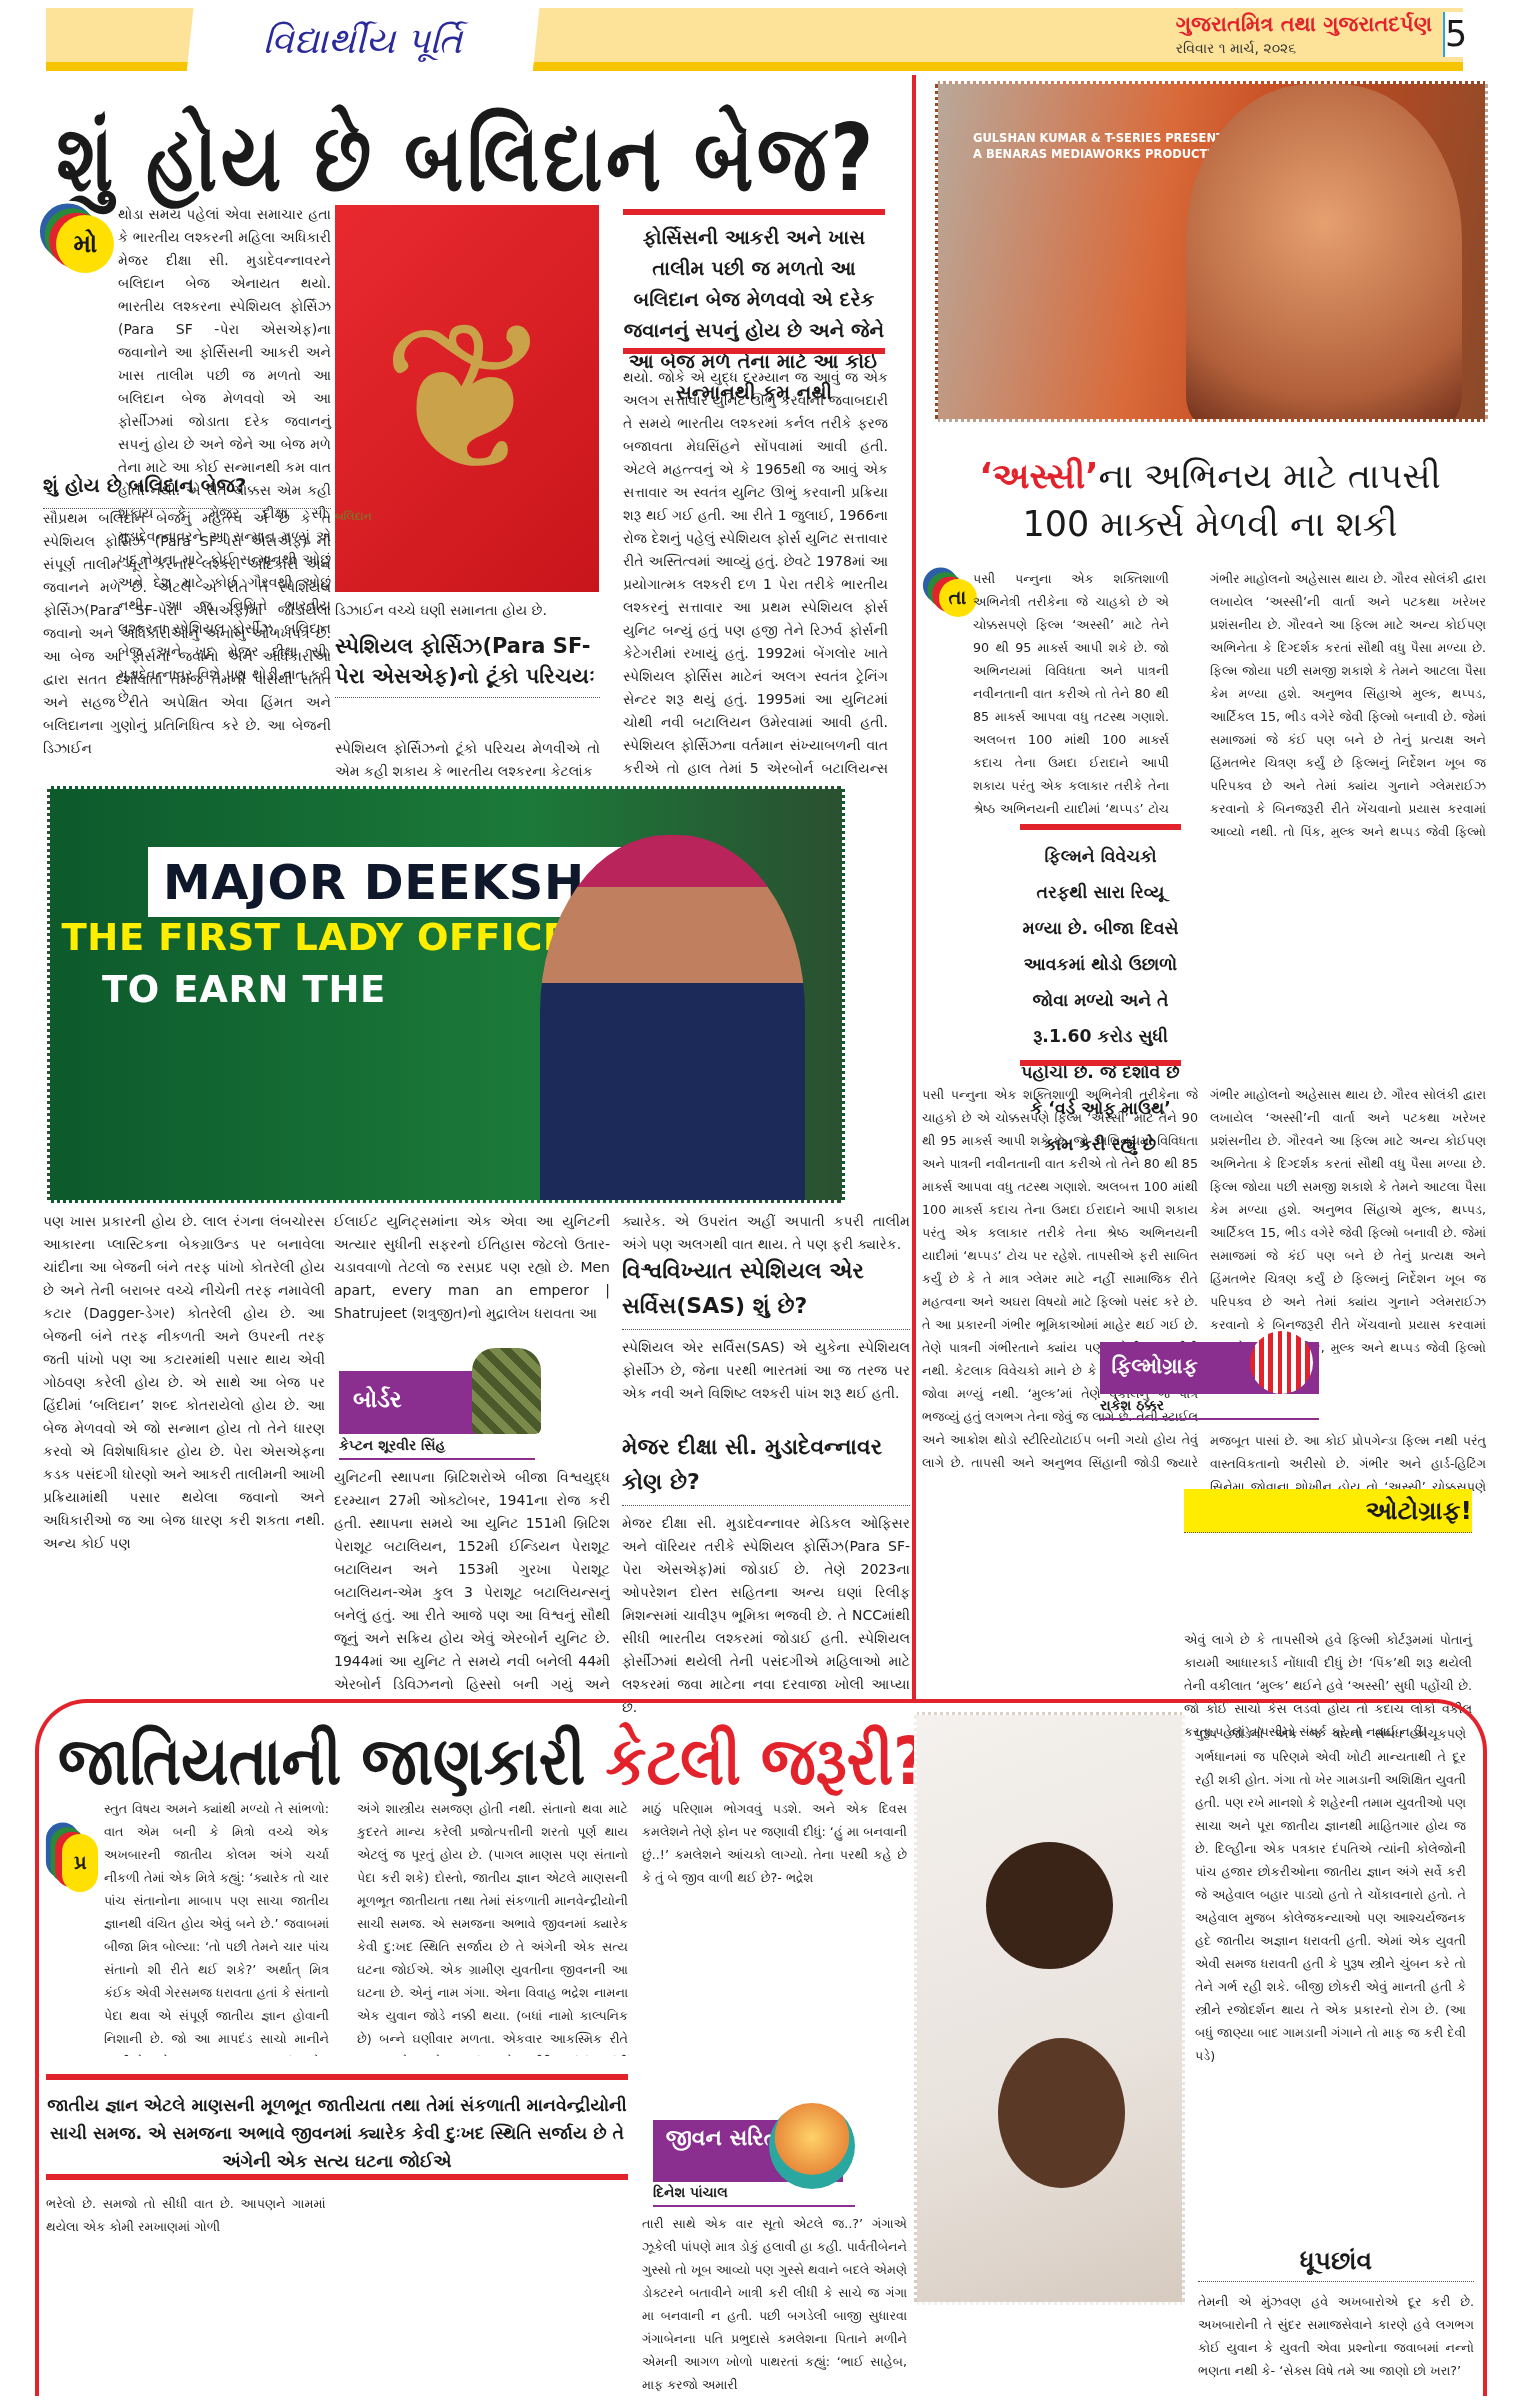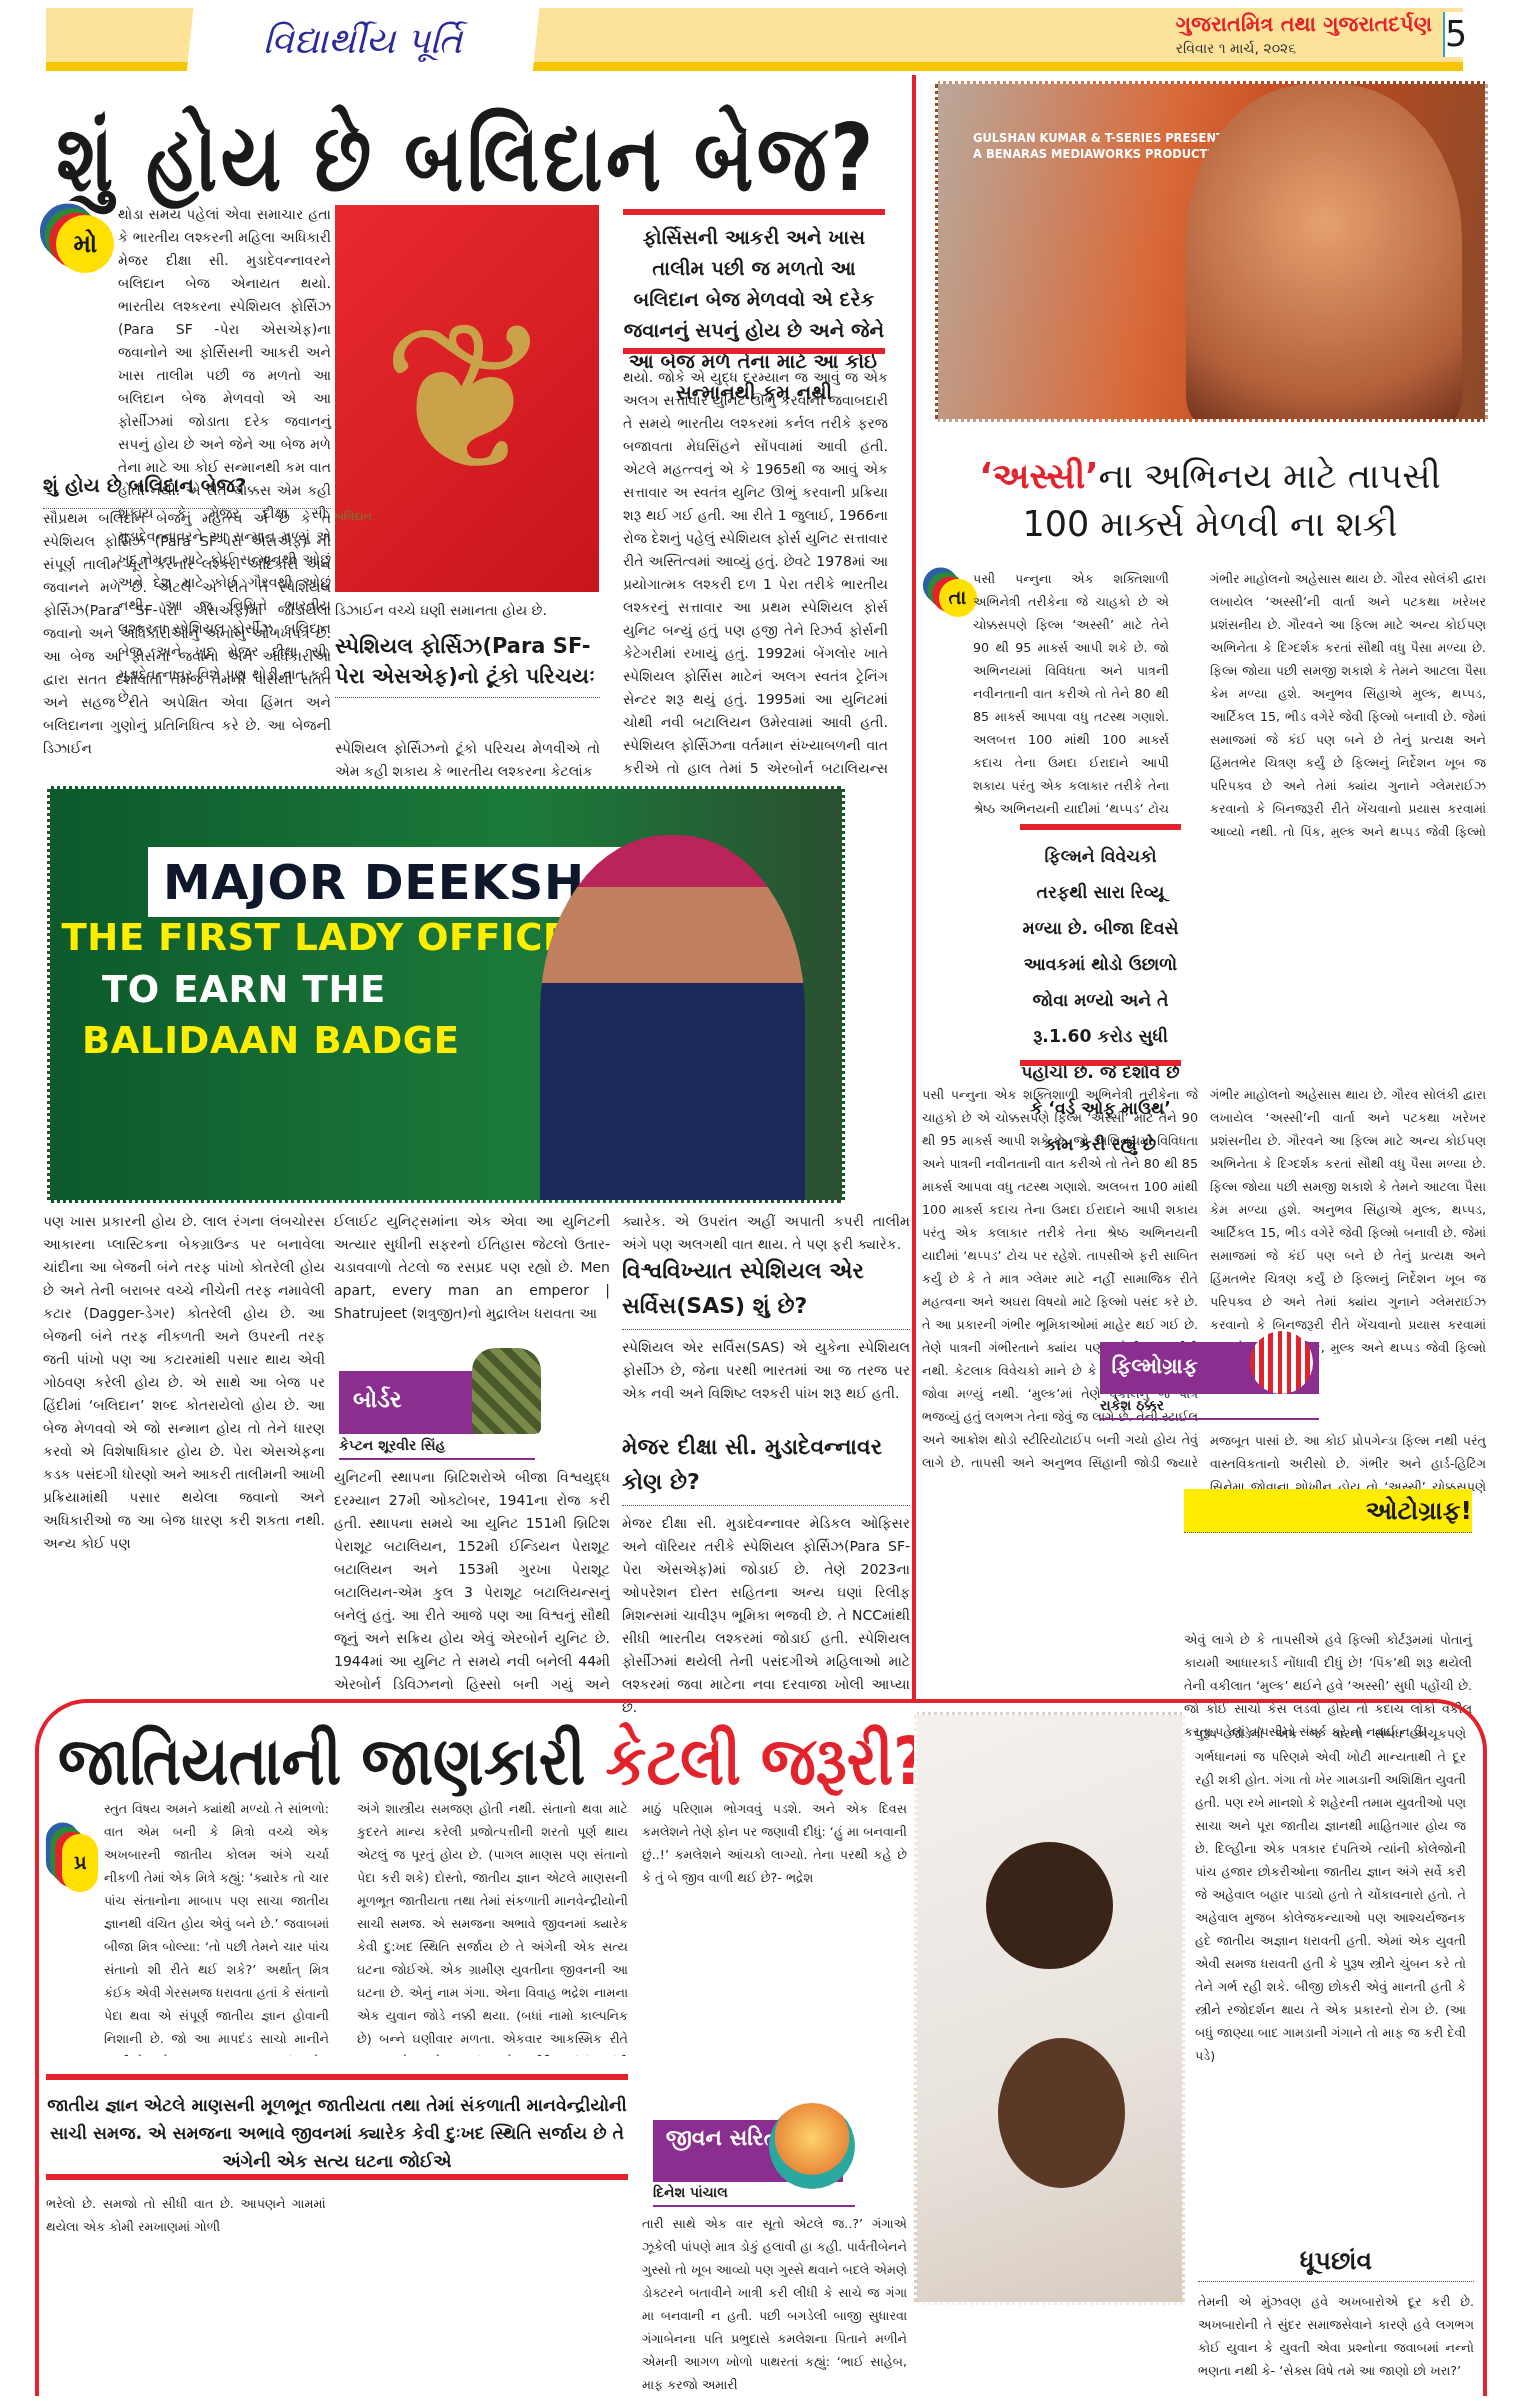--- a/index.html
+++ b/index.html
@@ -89,21 +89,20 @@
 <div class="abs quote" style="left:623px;top:222px;width:262px">ફોર્સિસની આકરી અને ખાસ તાલીમ પછી જ મળતો આ બલિદાન બેજ મેળવવો એ દરેક જવાનનું સપનું હોય છે અને જેને આ બેજ મળે તેના માટે આ કોઈ સન્માનથી કમ નથી</div>
 <div class="abs redrule" style="left:623px;top:348px;width:262px"></div>
 <div class="abs col" style="left:623px;top:366px;width:265px;height:415px;overflow:hidden">થયો. જોકે એ યુદ્ધ દરમ્યાન જ આવું જ એક અલગ સત્તાવાર યુનિટ ઊભું કરવાની જવાબદારી તે સમયે ભારતીય લશ્કરમાં કર્નલ તરીકે ફરજ બજાવતા મેઘસિંહને સોંપવામાં આવી હતી. એટલે મહત્ત્વનું એ કે 1965થી જ આવું એક સત્તાવાર અ સ્વતંત્ર યુનિટ ઊભું કરવાની પ્રક્રિયા શરૂ થઈ ગઈ હતી. આ રીતે 1 જુલાઈ, 1966ના રોજ દેશનું પહેલું સ્પેશિયલ ફોર્સ યુનિટ સત્તાવાર રીતે અસ્તિત્વમાં આવ્યું હતું. છેવટે 1978માં આ પ્રયોગાત્મક લશ્કરી દળ 1 પેરા તરીકે ભારતીય લશ્કરનું સત્તાવાર આ પ્રથમ સ્પેશિયલ ફોર્સ યુનિટ બન્યું હતું પણ હજી તેને રિઝર્વ ફોર્સની કેટેગરીમાં રખાયું હતું. 1992માં બેંગલોર ખાતે સ્પેશિયલ ફોર્સિસ માટેનં અલગ સ્વતંત્ર ટ્રેનિંગ સેન્ટર શરૂ થયું હતું. 1995માં આ યુનિટમાં ચોથી નવી બટાલિયન ઉમેરવામાં આવી હતી. સ્પેશિયલ ફોર્સિઝના વર્તમાન સંખ્યાબળની વાત કરીએ તો હાલ તેમાં 5 એરબોર્ન બટાલિયન્સ અને 10 સ્પેશિયલ ફોર્સ બટાલિયન્સ મળીને કુલ 15 બટાલિયન્સ છે. આપણા લશ્કરના આ ઈલાઈટ યુનિટે અત્યારસુધી હાથ ધરેલાં વિવિધ મિશન્સ અંગે તો આખો અલગ લેખ થાય એટલે તેની વાત ફરી</div>
 
 <div class="abs vline" style="left:912px;top:75px;width:3.5px;height:1624px"></div>
 
 <div class="abs deeksha">
   <div class="l1">MAJOR DEEKSHA</div>
   <div class="l2">THE FIRST LADY OFFICER</div>
   <div class="l3">TO EARN THE</div>
-  <div class="l4">BALIDAAN BADGE</div>
   <div class="officer"></div>
 </div>
 
 <div class="abs col" style="left:43px;top:1210px;width:282px;height:484px;overflow:hidden">પણ ખાસ પ્રકારની હોય છે. લાલ રંગના લંબચોરસ આકારના પ્લાસ્ટિકના બેકગ્રાઉન્ડ પર બનાવેલા ચાંદીના આ બેજની બંને તરફ પાંખો કોતરેલી હોય છે અને તેની બરાબર વચ્ચે નીચેની તરફ નમાવેલી કટાર (Dagger-ડેગર) કોતરેલી હોય છે. આ બેજની બંને તરફ નીકળતી અને ઉપરની તરફ જતી પાંખો પણ આ કટારમાંથી પસાર થાય એવી ગોઠવણ કરેલી હોય છે. એ સાથે આ બેજ પર હિંદીમાં ‘બલિદાન’ શબ્દ કોતરાયેલો હોય છે. આ બેજ મેળવવો એ જો સન્માન હોય તો તેને ધારણ કરવો એ વિશેષાધિકાર હોય છે. પેરા એસએફના કડક પસંદગી ધોરણો અને આકરી તાલીમની આખી પ્રક્રિયામાંથી પસાર થયેલા જવાનો અને અધિકારીઓ જ આ બેજ ધારણ કરી શકતા નથી. અન્ય કોઈ પણ</div>
 <div class="abs col" style="left:334px;top:1210px;width:276px;height:156px;overflow:hidden">ઈલાઈટ યુનિટ્સમાંના એક એવા આ યુનિટની અત્યાર સુધીની સફરનો ઈતિહાસ જેટલો ઉતાર-ચડાવવાળો તેટલો જ રસપ્રદ પણ રહ્યો છે. Men apart, every man an emperor | Shatrujeet (શત્રુજીત)નો મુદ્રાલેખ ધરાવતા આ</div>
 <div class="abs colbox border-box">
   <div class="lbl">બોર્ડર</div>
   <div class="abs" style="right:-5.8px;top:-23px;width:69px;height:86px;border-radius:23px 23px 5.8px 5.8px;background:repeating-linear-gradient(45deg,#4a5a2a 0 8px,#7a8a4a 8px 16px)"></div>
 </div>
 <div class="abs byline" style="left:339px;top:1437px;width:196px;color:#222">કેપ્ટન શૂરવીર સિંહ</div>

